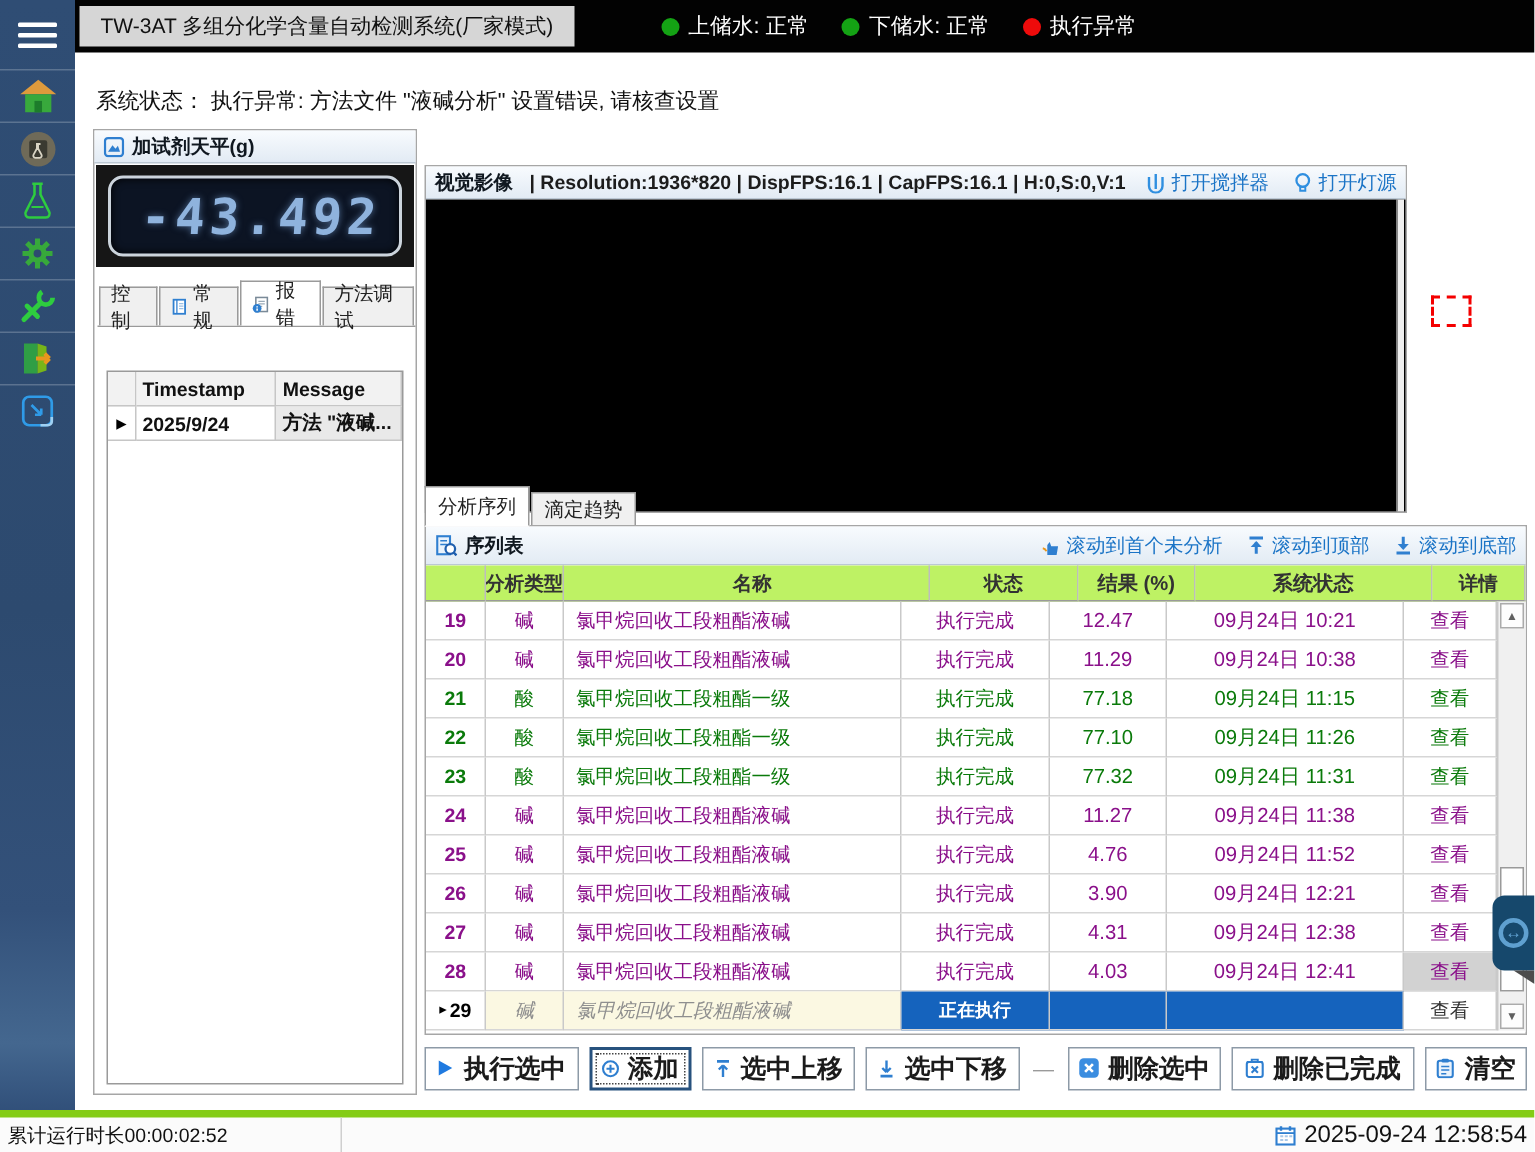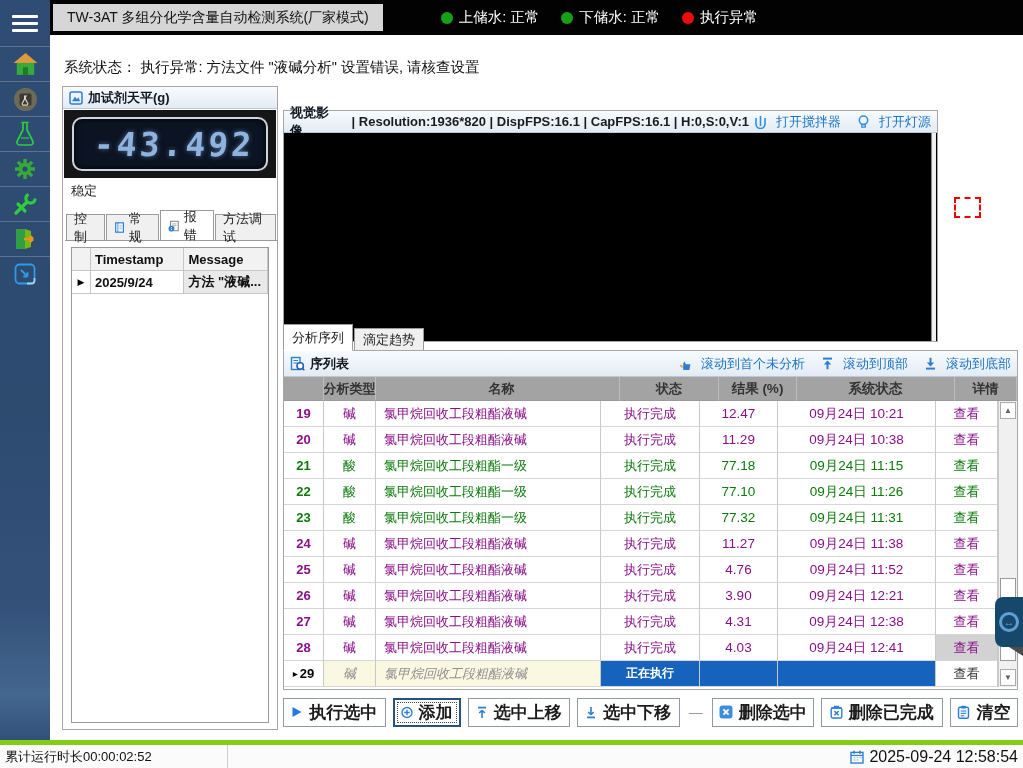--- a/index.html
+++ b/index.html
@@ -23,21 +23,21 @@
   .side-item:first-of-type { border-top:none; margin-top:14px; }
 
   
   .status-line { position:absolute; left:64px; top:58px; font-size:14.5px; color:#111; }
 
   
   .panel { position:absolute; background:#fff; border:1px solid #a6a6a6; }
   .panel-hd { height:22px; background:linear-gradient(180deg,#f8fbfe 0%,#e2ebf4 100%); border-bottom:1px solid #bcc8d4; display:flex; align-items:center; padding:0 6px; gap:5px; }
   .panel-hd .ttl { font-size:13px; font-weight:bold; color:#101820; }
   .hd-links { margin-left:auto; display:flex; gap:16px; }
-  .hd-link { display:flex; align-items:center; gap:9px; color:#1b74c6; font-size:13px; cursor:pointer; white-space:nowrap; }
+  .hd-link { display:flex; align-items:center; gap:4px; color:#1b74c6; font-size:13px; cursor:pointer; white-space:nowrap; }
 
   
   .left-panel { left:62px; top:86px; width:216px; height:644px; }
   .lcd-wrap { margin:1px; height:68px; background:#161616; display:flex; align-items:center; }
   .lcd { margin:0 auto; width:196px; height:54px; background:#0c1423; border:2px solid #ccd4dc; border-radius:10px;
          box-shadow:inset 0 0 6px #000; display:flex; align-items:center; justify-content:flex-end; padding-right:12px; }
   .lcd-digits { font-family:"DejaVu Sans Mono",monospace; font-weight:bold; font-size:33px; color:#8fb3dd;
          letter-spacing:3px; transform:skewX(-4deg); text-shadow:0 0 5px rgba(130,175,235,.55); }
   .stable { font-size:13px; color:#222; padding:3px 8px 0 8px; height:22px; }
   .ltabs { display:flex; align-items:flex-end; margin:10px 0 0 2px; height:30px; border-bottom:1px solid #9a9a9a; padding-left:1px; }
@@ -64,21 +64,21 @@
   .seq-tabs { position:absolute; left:283px; top:324px; height:27px; display:flex; align-items:flex-end; }
   .stab { font-size:13px; color:#222; background:#f0f0f0; border:1px solid #9a9a9a; height:23px; padding:0 8px; display:flex; align-items:center; margin-right:1px; cursor:pointer; }
   .stab.sel { background:#fff; height:27px; border-bottom:1px solid #fff; position:relative; z-index:2; }
 
   
   .seq-panel { left:283px; top:350px; width:735px; height:340px; }
   .seq-hd { height:26px; }
   .seq-table { position:relative; height:311px; background:#fff; font-size:13px; }
   .shead,.srow { display:flex; }
   .shead { height:24px; background:#f2f2f2; }
-  .shead .scell { font-weight:bold; color:#333; background:#a3a3a3; border-right:1px solid #bdbdbd; border-bottom:1px solid #9a9a9a; justify-content:center; }
+  .shead .scell { font-weight:bold; color:#333; background:#bef264; border-right:1px solid #bdbdbd; border-bottom:1px solid #9a9a9a; justify-content:center; }
   .srow { height:26px; }
   .scell { display:flex; align-items:center; justify-content:center; border-right:1px solid #c9c9c9; border-bottom:1px solid #d6d6d6; overflow:hidden; white-space:nowrap; }
   .c-num { width:40px; font-weight:bold; color:#000; }
   .c-type { width:52px; }
   .c-name { flex:1; justify-content:flex-start; padding-left:8px; }
   .c-status { width:99px; }
   .c-result { width:78px; font-size:13.5px; }
   .c-time { width:158px; font-size:13.5px; }
   .c-detail { width:62px; color:#333; cursor:pointer; }
   .srow.style-alkali .scell { color:#8a108a; }
@@ -204,21 +204,20 @@
         <rect x="1" y="1" width="12" height="12" rx="2" fill="none" stroke="#2f7fd0" stroke-width="1.5"></rect>
         <path d="M3 10.2 6 5.8l2 2.4 1.6-2 1.4 4z" fill="#2f7fd0"></path>
       </svg>
       <span class="ttl">加试剂天平(g)</span>
     </div>
     <div class="lcd-wrap">
       <div class="lcd">
         <span class="lcd-digits">-43.492</span>
       </div>
     </div>
-    <div class="stable">稳定</div>
 
     <div class="ltabs">
       <div class="ltab">
         <span>控制</span>
       </div>
       <div class="ltab">
         <svg width="13" height="13" viewBox="0 0 13 13">
           <rect x="2" y="1" width="9" height="11" fill="#fff" stroke="#2f7fd0" stroke-width="1.4"></rect>
           <path d="M4.6 1v11" stroke="#2f7fd0" stroke-width="1"></path>
           <path d="M6.3 4h3.4M6.3 6h3.4M6.3 8h3.4" stroke="#9cc0e4" stroke-width="1"></path>

